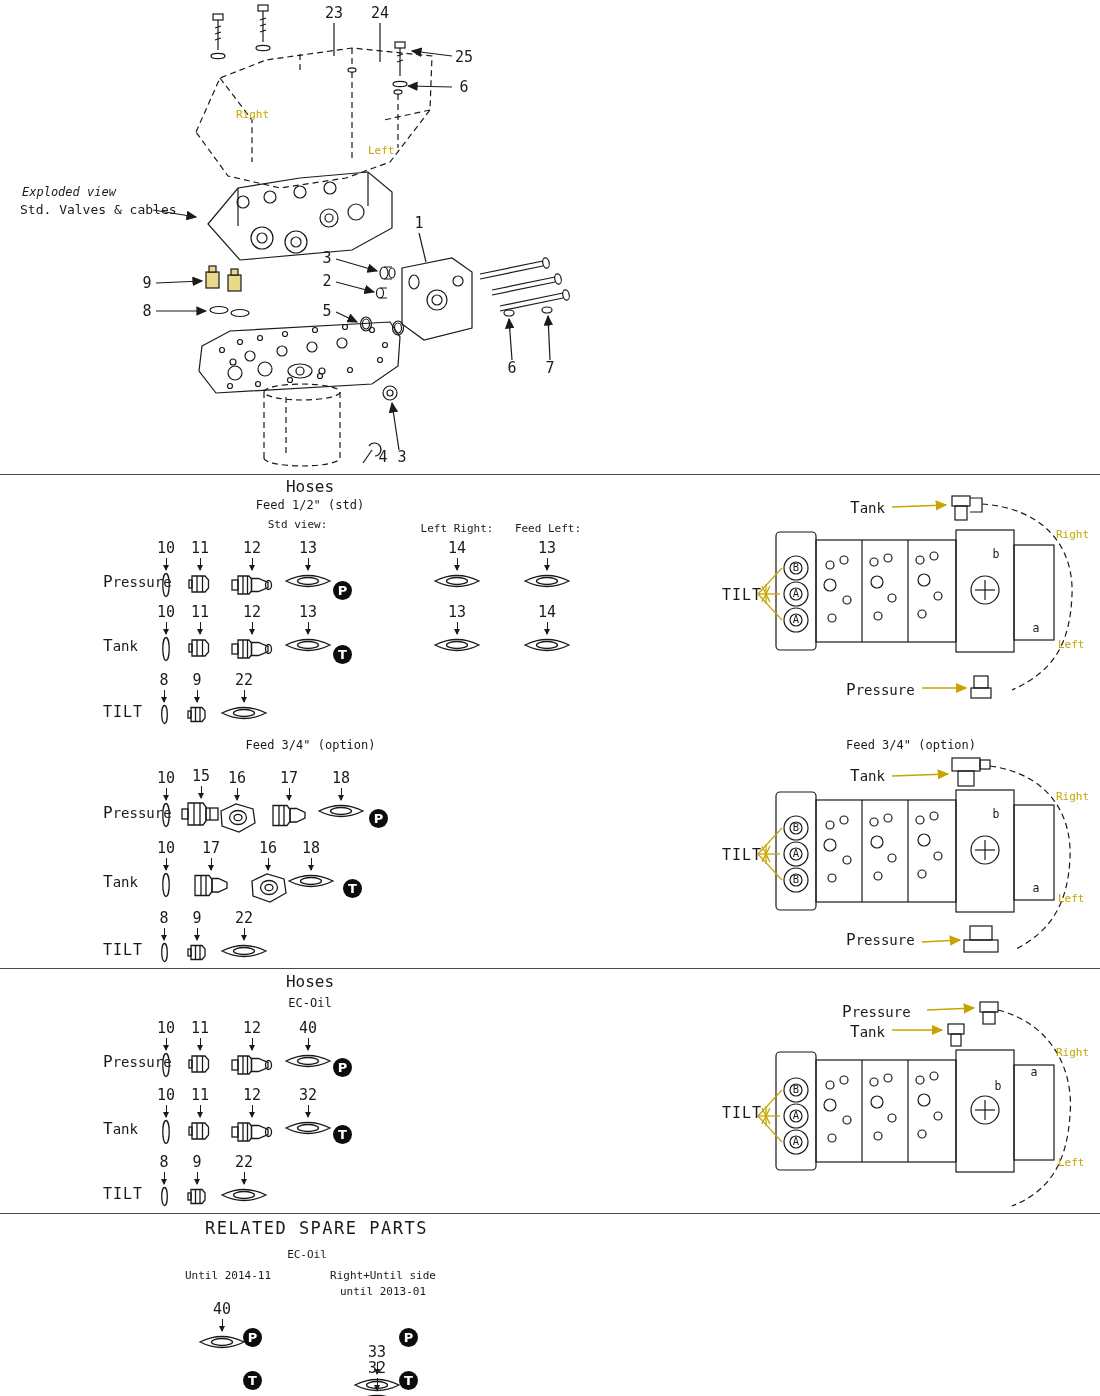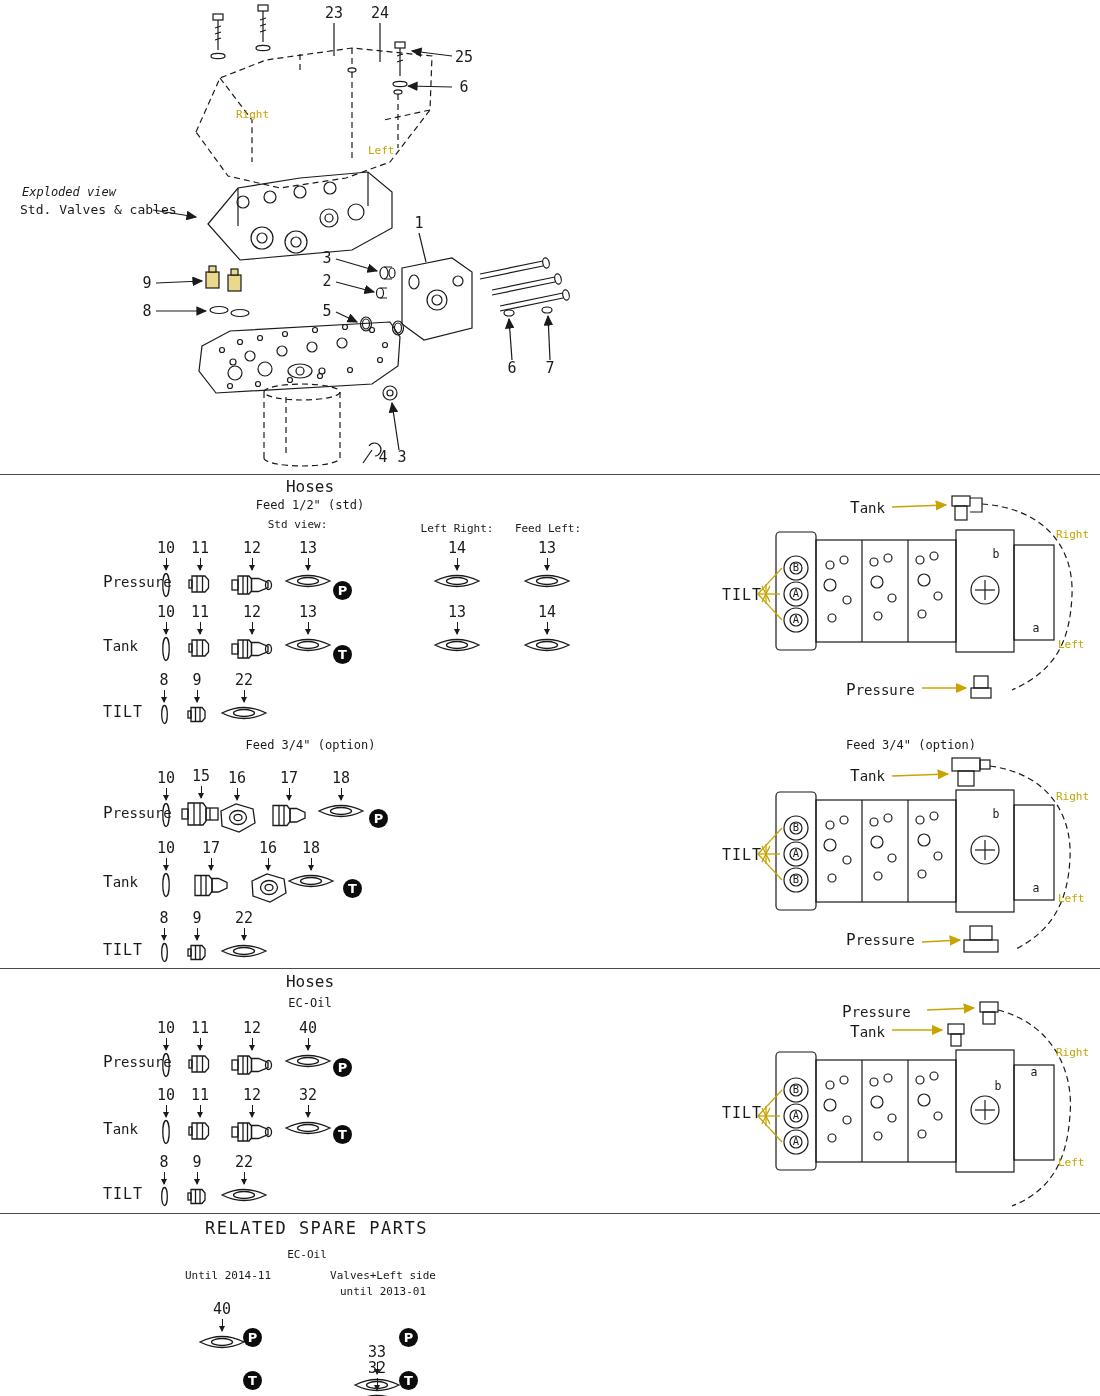--- a/index.html
+++ b/index.html
@@ -790,21 +790,21 @@
   <div class="plabel abs" style="left:850px;top:1022px"><span class="big">T</span><span class="sm">ank</span></div>
   <div class="abs tilt-label" style="left:722px;top:1104px">TILT</div>
   <div class="abs t11 ylw" style="left:1056px;top:1046px">Right</div>
   <div class="abs t11 ylw" style="left:1058px;top:1156px">Left</div>
 
   <div class="divider" style="top:1213px"></div>
 
   <div class="abs spare-title" style="left:205px;top:1218px">RELATED SPARE PARTS</div>
   <div class="abs t11 ctr" style="left:262px;top:1248px;width:90px">EC-Oil</div>
   <div class="abs t11 ctr" style="left:168px;top:1269px;width:120px">Until 2014-11</div>
-  <div class="abs t11 ctr" style="left:318px;top:1269px;width:130px">Valves+Left side</div>
+  <div class="abs t11 ctr" style="left:318px;top:1269px;width:130px">Right+Until side</div>
   <div class="abs t11 ctr" style="left:318px;top:1285px;width:130px">until 2013-01</div>
 
   <div class="part abs" style="left:196px;top:1301px;width:52px">
     <span class="num">40</span>
       <span class="arr"></span>
     <svg class="ic" width="48" height="18" viewBox="0 0 48 18">
         <path d="M2 9 Q24 -2 46 9 Q24 20 2 9 Z"></path>
         <ellipse cx="24" cy="9" rx="10.5" ry="3.5"></ellipse>
       </svg>
     </div>

